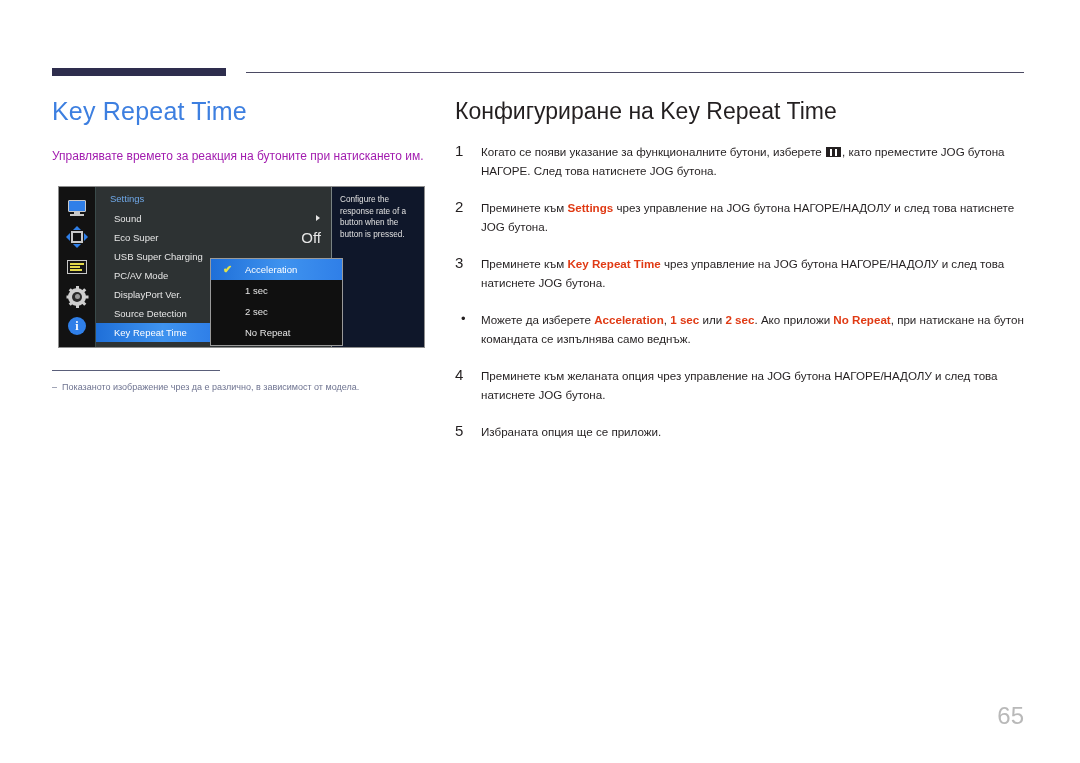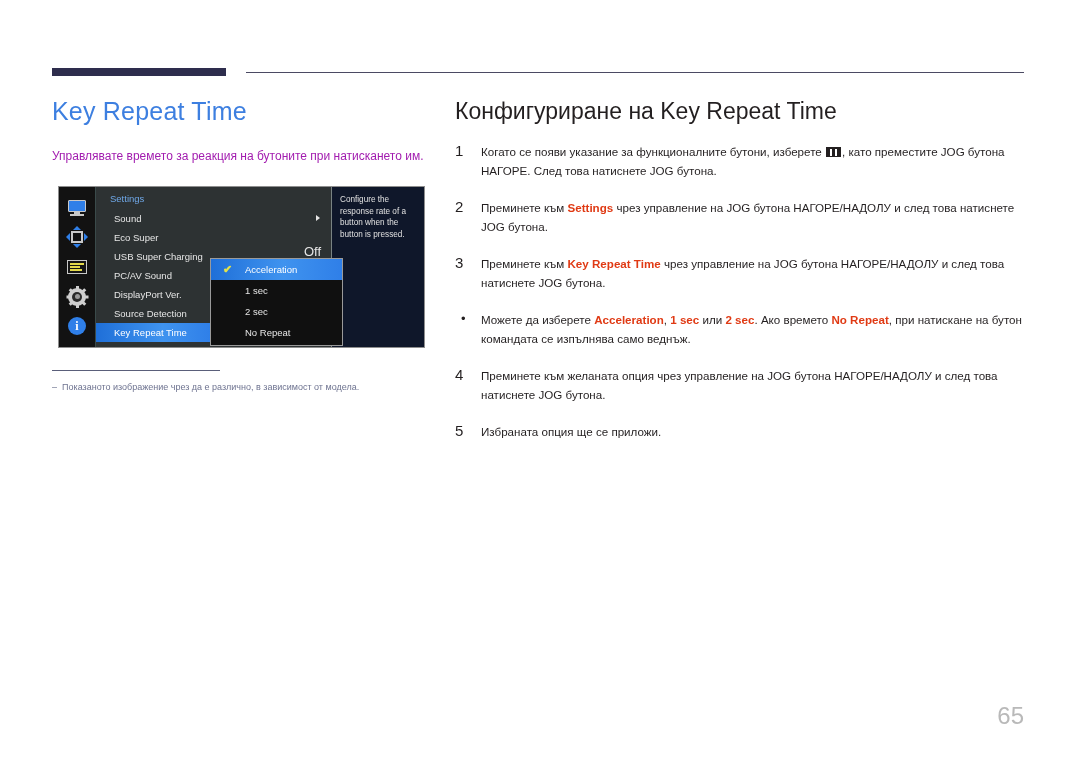--- a/index.html
+++ b/index.html
@@ -165,22 +165,22 @@
   .osd-row {
     position: relative;
     height: 19px;
     line-height: 19px;
     padding-left: 18px;
     padding-right: 10px;
     font-size: 9.5px;
     color: #e6e6e6;
   }
   .osd-row .val {
-    position: absolute; right: 10px; top: 14px;
-    font-size: 13px; color: #e6e6e6;
+    position: absolute; right: 10px; top: 0;
+    font-size: 15px; color: #e6e6e6;
   }
   .osd-row .arrow {
     position: absolute; right: 11px; top: 6px;
     width: 0; height: 0;
     border-top: 3.2px solid transparent;
     border-bottom: 3.2px solid transparent;
     border-left: 4.2px solid #e6e6e6;
   }
   .osd-row.sel {
     background: linear-gradient(to right, #1f6fd8 0%, #3f93ef 58%, #2f7fe8 100%);
@@ -377,21 +377,21 @@
         <div class="ic-info">i</div>
       </div>
     </div>
 
     <div class="osd-main">
       <div class="osd-menu-title">Settings</div>
       <div class="osd-rows">
           <div class="osd-row"><span>Sound</span><span class="arrow"></span></div>
           <div class="osd-row"><span>Eco Super</span><span class="val">Off</span></div>
           <div class="osd-row"><span>USB Super Charging</span></div>
-          <div class="osd-row"><span>PC/AV Sound</span></div>
+          <div class="osd-row"><span>PC/AV Mode</span></div>
           <div class="osd-row"><span>DisplayPort Ver.</span></div>
           <div class="osd-row"><span>Source Detection</span></div>
           <div class="osd-row sel"><span>Key Repeat Time</span></div>
         </div>
 
       <div class="osd-dropdown">
           <div class="dd-item active"><span class="dd-check">✔</span><span>Acceleration</span></div>
           <div class="dd-item"><span>1 sec</span></div>
           <div class="dd-item"><span>2 sec</span></div>
           <div class="dd-item"><span>No Repeat</span></div>
@@ -419,21 +419,21 @@
         <div class="step">
           <div class="step-num">2</div>
           <div class="step-text"><span>Преминете към </span><span class="hl">Settings</span><span> чрез управление на JOG бутона НАГОРЕ/НАДОЛУ и след това натиснете JOG бутона.</span></div>
         </div>
         <div class="step">
           <div class="step-num">3</div>
           <div class="step-text"><span>Преминете към </span><span class="hl">Key Repeat Time</span><span> чрез управление на JOG бутона НАГОРЕ/НАДОЛУ и след това натиснете JOG бутона.</span></div>
         </div>
         <div class="step">
           <div class="step-bullet">•</div>
-          <div class="step-text"><span>Можете да изберете </span><span class="hl">Acceleration</span><span>, </span><span class="hl">1 sec</span><span> или </span><span class="hl">2 sec</span><span>. Ако времето </span><span class="hl">No Repeat</span><span>, при натискане на бутон командата се изпълнява само веднъж.</span></div>
+          <div class="step-text"><span>Можете да изберете </span><span class="hl">Acceleration</span><span>, </span><span class="hl">1 sec</span><span> или </span><span class="hl">2 sec</span><span>. Ако приложи </span><span class="hl">No Repeat</span><span>, при натискане на бутон командата се изпълнява само веднъж.</span></div>
         </div>
         <div class="step">
           <div class="step-num">4</div>
           <div class="step-text"><span>Преминете към желаната опция чрез управление на JOG бутона НАГОРЕ/НАДОЛУ и след това натиснете JOG бутона.</span></div>
         </div>
         <div class="step">
           <div class="step-num">5</div>
           <div class="step-text"><span>Избраната опция ще се приложи.</span></div>
         </div>
       </div>

